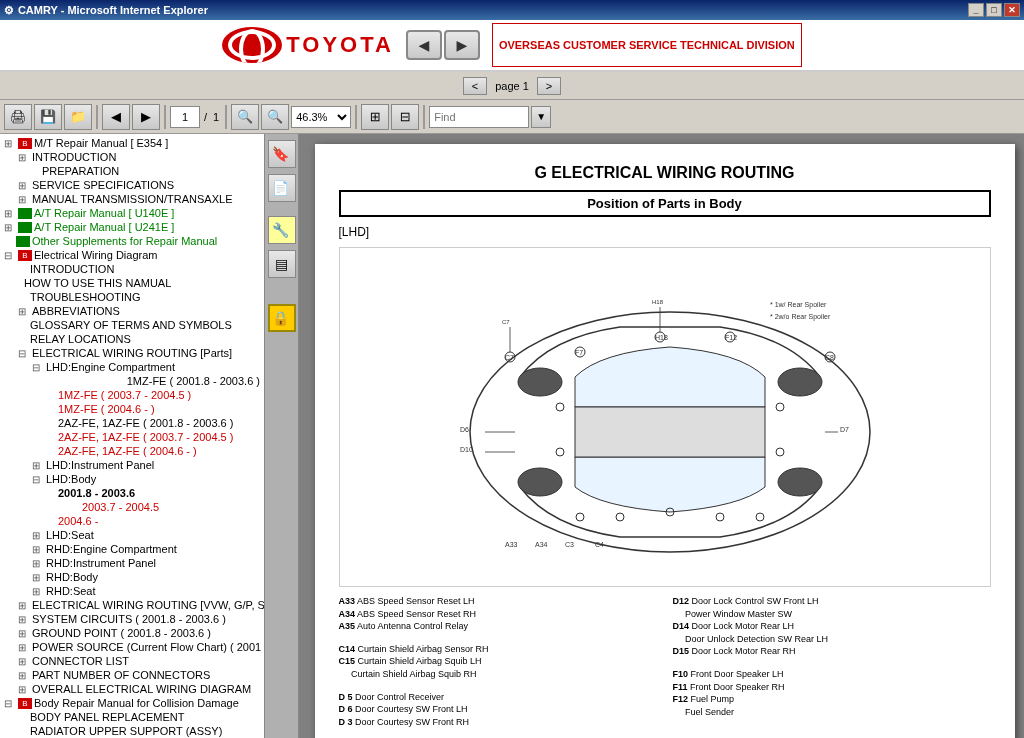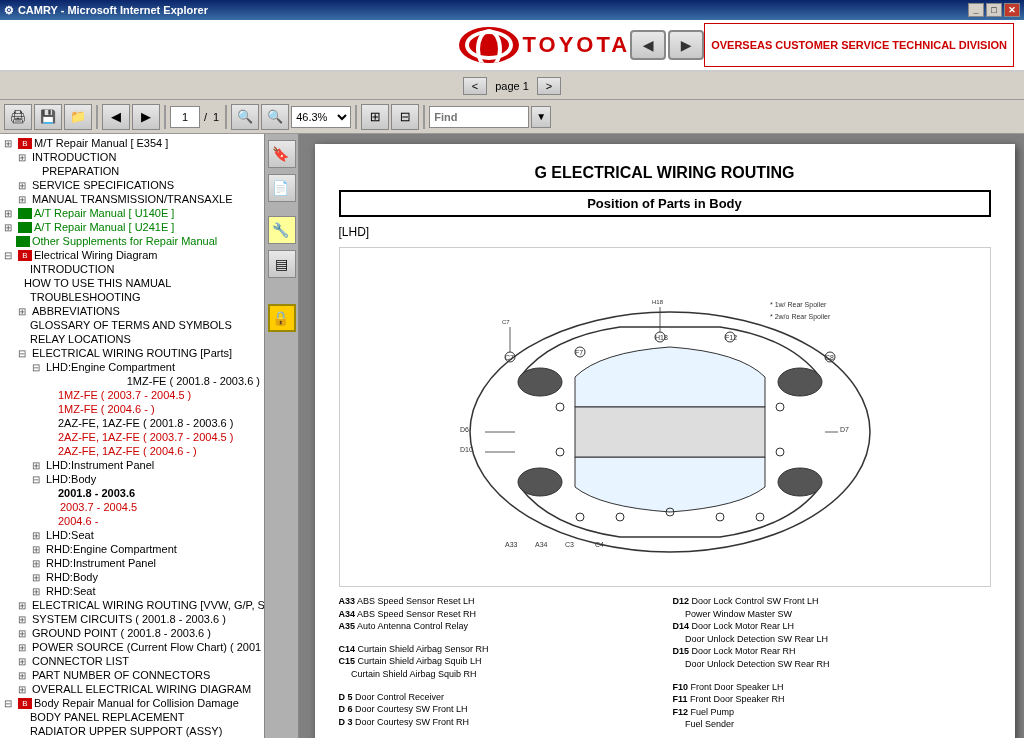--- a/index.html
+++ b/index.html
@@ -29,23 +29,24 @@
       color: black;
     }
     #title-bar .win-btn.close { background: #c0392b; color: white; }
 
     
     #toyota-header {
       background: white;
       height: 52px;
       display: flex;
       align-items: center;
-      justify-content: flex-end;
+      justify-content: center;
       padding: 4px 10px;
       border-bottom: 2px solid #ccc;
+      gap: 12px;
     }
     .toyota-logo {
       display: flex;
       align-items: center;
       gap: 4px;
     }
     .toyota-oval {
       width: 60px; height: 36px;
       background: #cc0000;
       border-radius: 50%;
@@ -131,21 +132,20 @@
       border: 1px solid #888;
       font-size: 11px;
       background: white;
     }
     .find-input {
       width: 100px; height: 22px;
       border: 1px solid #888;
       font-size: 11px;
       padding: 0 4px;
       background: white;
-      font-weight: bold;
     }
     .find-btn {
       width: 20px; height: 22px;
       background: linear-gradient(to bottom, #e8e8e8, #c8c8c8);
       border: 1px solid #888;
       cursor: pointer;
       font-size: 10px;
       display: flex; align-items: center; justify-content: center;
     }
 
@@ -461,21 +461,21 @@
           <span>LHD:Instrument Panel</span>
         </div>
         <div class="tree-item" style="padding-left: 32px;">
           <span style="font-size:10px;color:#555;margin-right:2px;min-width:12px;">⊟</span>
           <span>LHD:Body</span>
         </div>
         <div class="tree-item bold" style="padding-left: 46px;">
           <span style="min-width:12px;display:inline-block;"></span>
           <span>2001.8 - 2003.6</span>
         </div>
-        <div class="tree-item red" style="padding-left: 48px;">
+        <div class="tree-item red" style="padding-left: 70px;">
           <span style="min-width:12px;display:inline-block;"></span>
           <span>2003.7 - 2004.5</span>
         </div>
         <div class="tree-item red" style="padding-left: 46px;">
           <span style="min-width:12px;display:inline-block;"></span>
           <span>2004.6 -</span>
         </div>
         <div class="tree-item" style="padding-left: 32px;">
           <span style="font-size:10px;color:#555;margin-right:2px;min-width:12px;">⊞</span>
           <span>LHD:Seat</span>
@@ -650,21 +650,20 @@
             
             
             
           </div>
           <div class="parts-col">
             <div class="part-item"><strong>D12</strong> Door Lock Control SW Front LH</div>
             <div class="part-item">&nbsp;&nbsp;&nbsp;&nbsp; Power Window Master SW</div>
             <div class="part-item"><strong>D14</strong> Door Lock Motor Rear LH</div>
             <div class="part-item">&nbsp;&nbsp;&nbsp;&nbsp; Door Unlock Detection SW Rear LH</div>
             <div class="part-item"><strong>D15</strong> Door Lock Motor Rear RH</div>
-            <div class="part-item">&nbsp;&nbsp;&nbsp;&nbsp; Door Unlock Detection SW Rear RH</div>
             <br>
             <div class="part-item"><strong>F10</strong> Front Door Speaker LH</div>
             <div class="part-item"><strong>F11</strong> Front Door Speaker RH</div>
             <div class="part-item"><strong>F12</strong> Fuel Pump</div>
             <div class="part-item">&nbsp;&nbsp;&nbsp;&nbsp; Fuel Sender</div>
             <br>
             
             <br>
             
             

